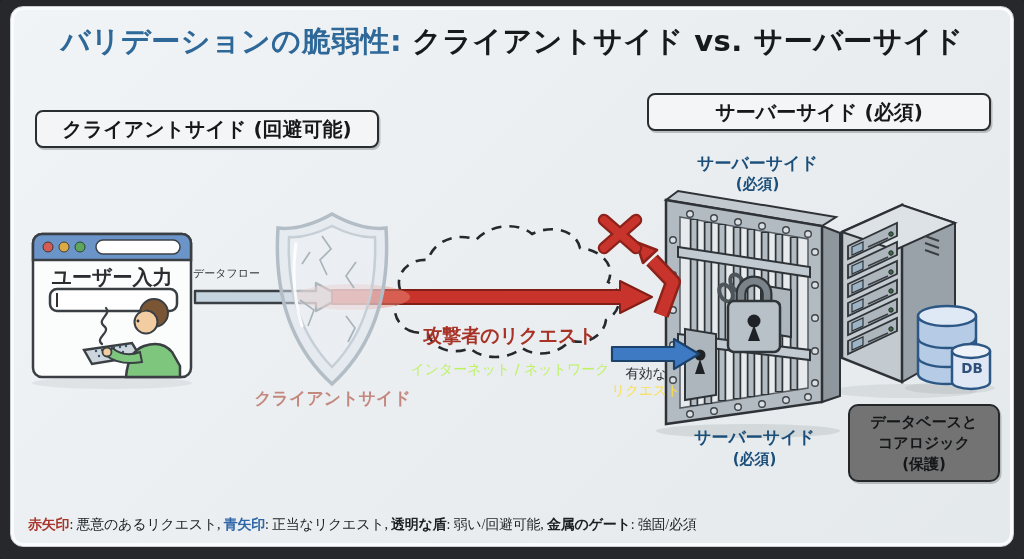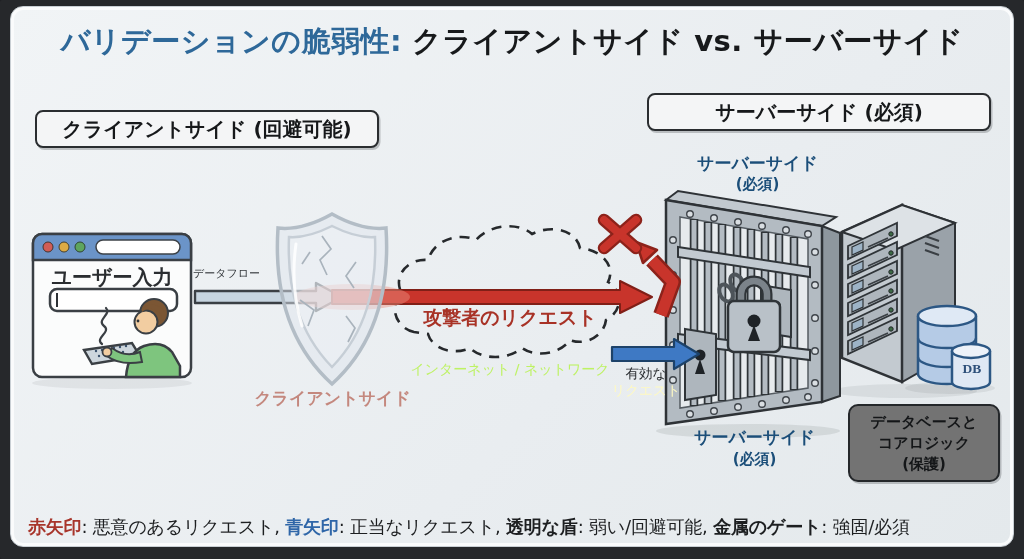--- a/index.html
+++ b/index.html
@@ -18,21 +18,21 @@
         box-shadow:1.5px 2px 0 rgba(40,44,48,.25);display:flex;align-items:center;justify-content:center;
         font-size:20px;font-weight:700;color:#16181a;}
   .small-label{font-size:11px;font-weight:500;color:#33373b;}
   .pink{color:#c4887e;font-weight:700;font-size:17px;}
   .darkred{color:#a83226;font-weight:800;font-size:19px;}
   .navy{color:#1b4e79;font-weight:800;}
   #protected-box{position:absolute;left:848px;top:404px;width:148px;height:74px;background:#737373;
         border:2.5px solid #24272a;border-radius:10px;box-shadow:1.5px 2px 0 rgba(40,44,48,.25);
         display:flex;flex-direction:column;align-items:center;justify-content:center;
         font-size:15px;font-weight:700;color:#141618;line-height:21px;}
-  #legend{left:28px;top:517px;font-size:18px;font-weight:500;color:#1d1f21;letter-spacing:-0.2px;}
+  #legend{left:28px;top:517px;font-size:14px;font-weight:500;color:#1d1f21;letter-spacing:-0.2px;font-family:Liberation Serif, serif;}
   #legend .term-red{color:#a8352b;font-weight:600;}
   #legend .term-blue{color:#2f66a8;font-weight:600;}
   #legend .term-dark{color:#1d1f21;font-weight:600;}
 </style>
 </head>
 <body>
 
 <div id="stage">
   <div id="board"></div>
 
@@ -262,34 +262,34 @@
   <div class="hbox" style="left:647px;top:93px;width:340px;">
     <span>サーバーサイド (必須)</span>
   </div>
 
   <div class="t center" style="left:40px;top:266px;width:144px;font-size:20px;font-weight:600;color:#2a2d30;">ユーザー入力</div>
 
   <div class="t small-label" style="left:193px;top:268px;">データフロー</div>
 
   <div class="t center pink" style="left:250px;top:389px;width:165px;">クライアントサイド</div>
 
-  <div class="t center darkred" style="left:415px;top:307px;width:190px;">攻撃者のリクエスト</div>
+  <div class="t center darkred" style="left:415px;top:325px;width:190px;">攻撃者のリクエスト</div>
 
   <div class="t center" style="left:405px;top:361px;width:210px;font-size:14px;font-weight:500;color:#bef264;">インターネット / ネットワーク</div>
 
   <div class="t center" style="left:604px;top:366px;width:84px;font-size:13.5px;font-weight:500;color:#2a2d30;">有効な</div>
-  <div class="t center" style="left:604px;top:383px;width:84px;font-size:13.5px;font-weight:500;color:#fef9c3;">リクエスト</div>
+  <div class="t center" style="left:604px;top:383px;width:84px;font-size:13.5px;font-weight:500;color:#fde047;">リクエスト</div>
 
   <div class="t center navy" style="left:680px;top:154px;width:155px;font-size:17px;">サーバーサイド</div>
   <div class="t center navy" style="left:680px;top:176px;width:155px;font-size:15px;">(必須)</div>
 
   <div class="t center navy" style="left:677px;top:428px;width:155px;font-size:17px;">サーバーサイド</div>
   <div class="t center navy" style="left:677px;top:451px;width:155px;font-size:15px;">(必須)</div>
 
-  <div class="t center" style="left:954px;top:361px;width:36px;font-size:13.5px;font-weight:700;color:#2d4f79;font-family:Liberation Serif, serif;">DB</div>
+  <div class="t center" style="left:954px;top:361px;width:36px;font-size:13.5px;font-weight:700;color:#2d4f79;">DB</div>
 
   <div id="protected-box">
     <div>データベースと</div>
     <div>コアロジック</div>
     <div>(保護)</div>
   </div>
 
   <div class="t" id="legend">
     <span class="term-red">赤矢印</span><span>: 悪意のあるリクエスト, </span><span class="term-blue">青矢印</span><span>: 正当なリクエスト, </span><span class="term-dark">透明な盾</span><span>: 弱い/回避可能, </span><span class="term-dark">金属のゲート</span><span>: 強固/必須</span>
   </div>

